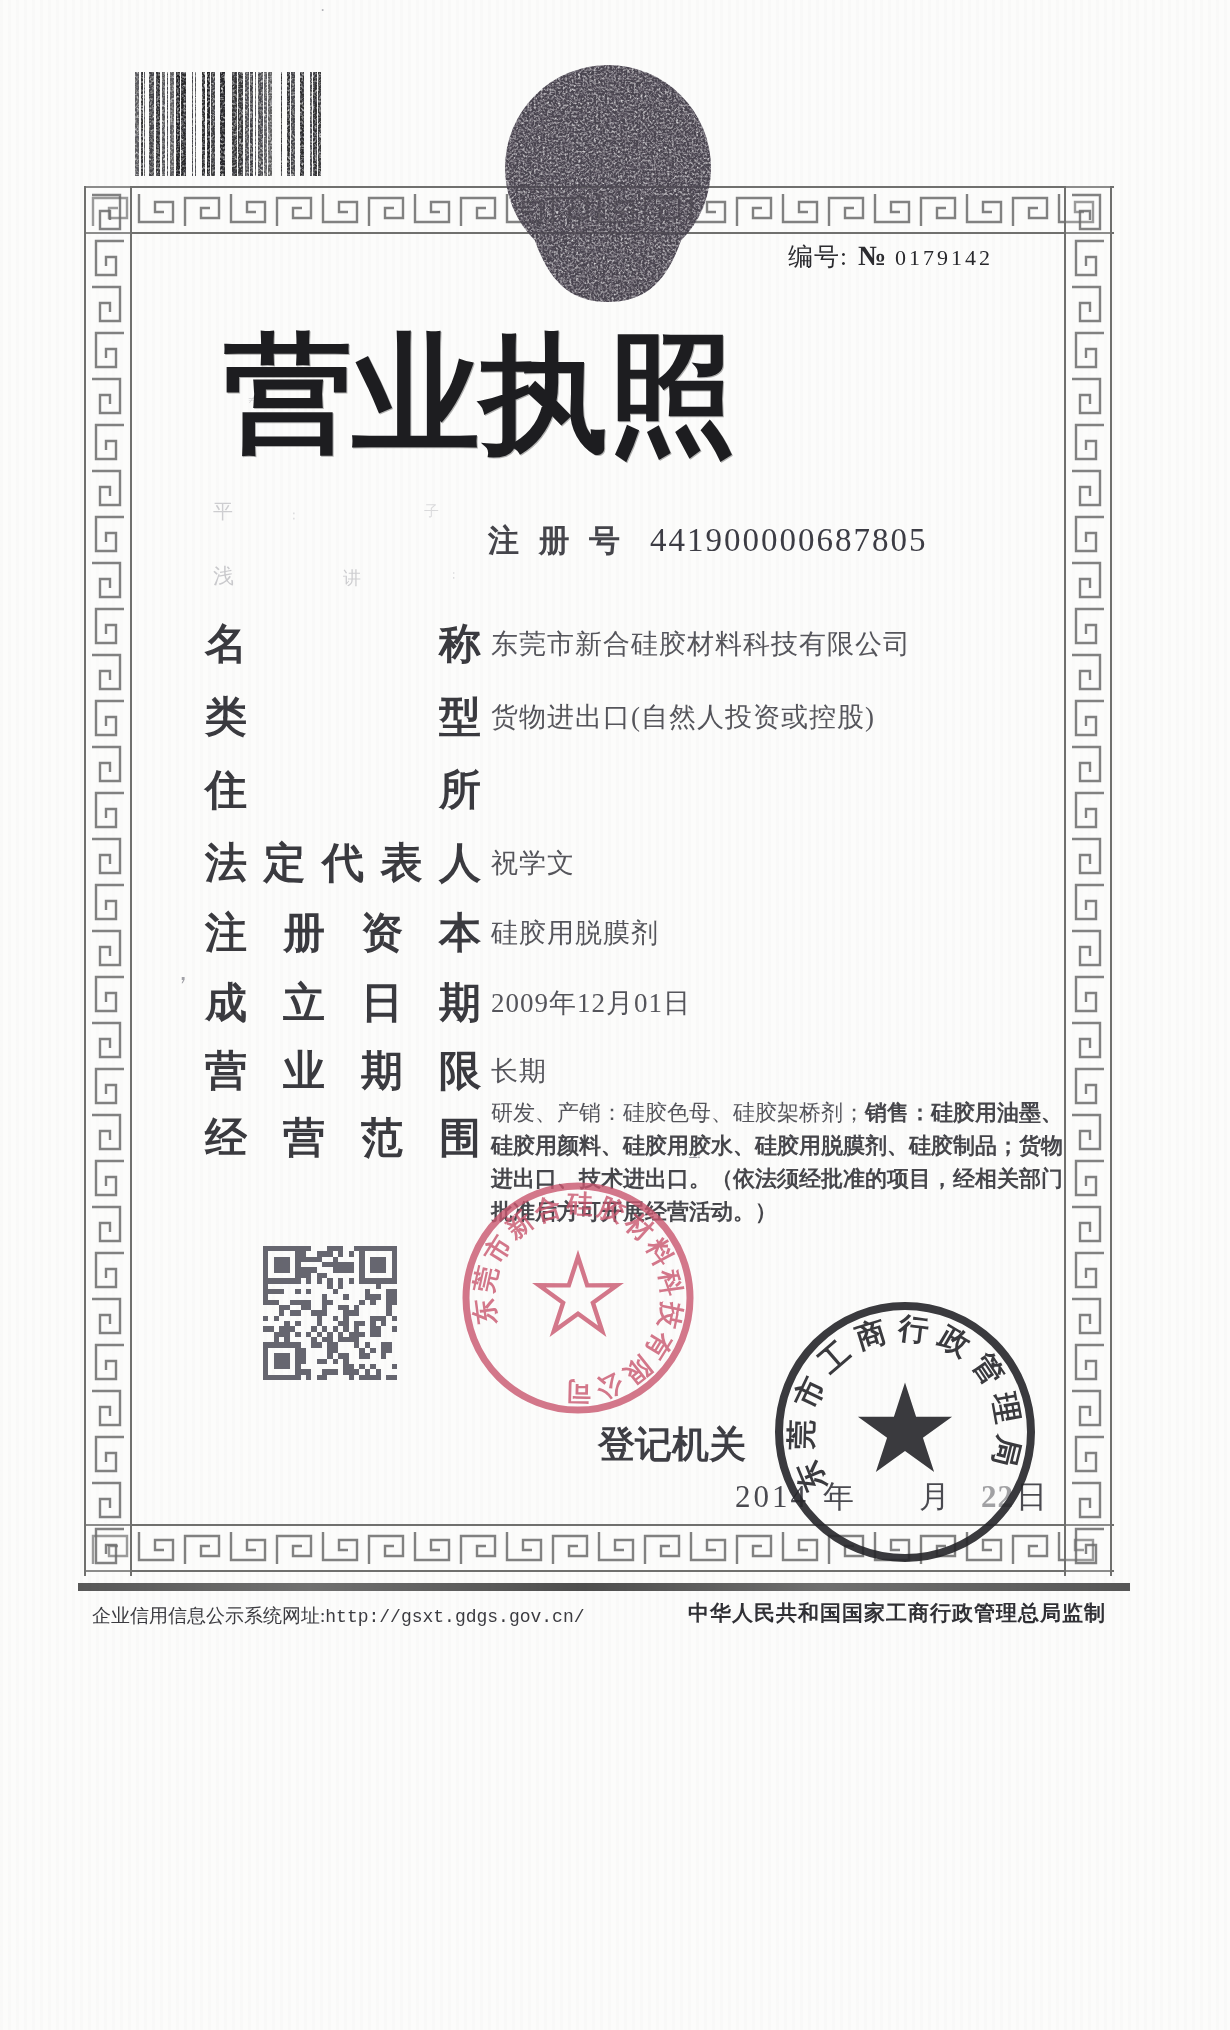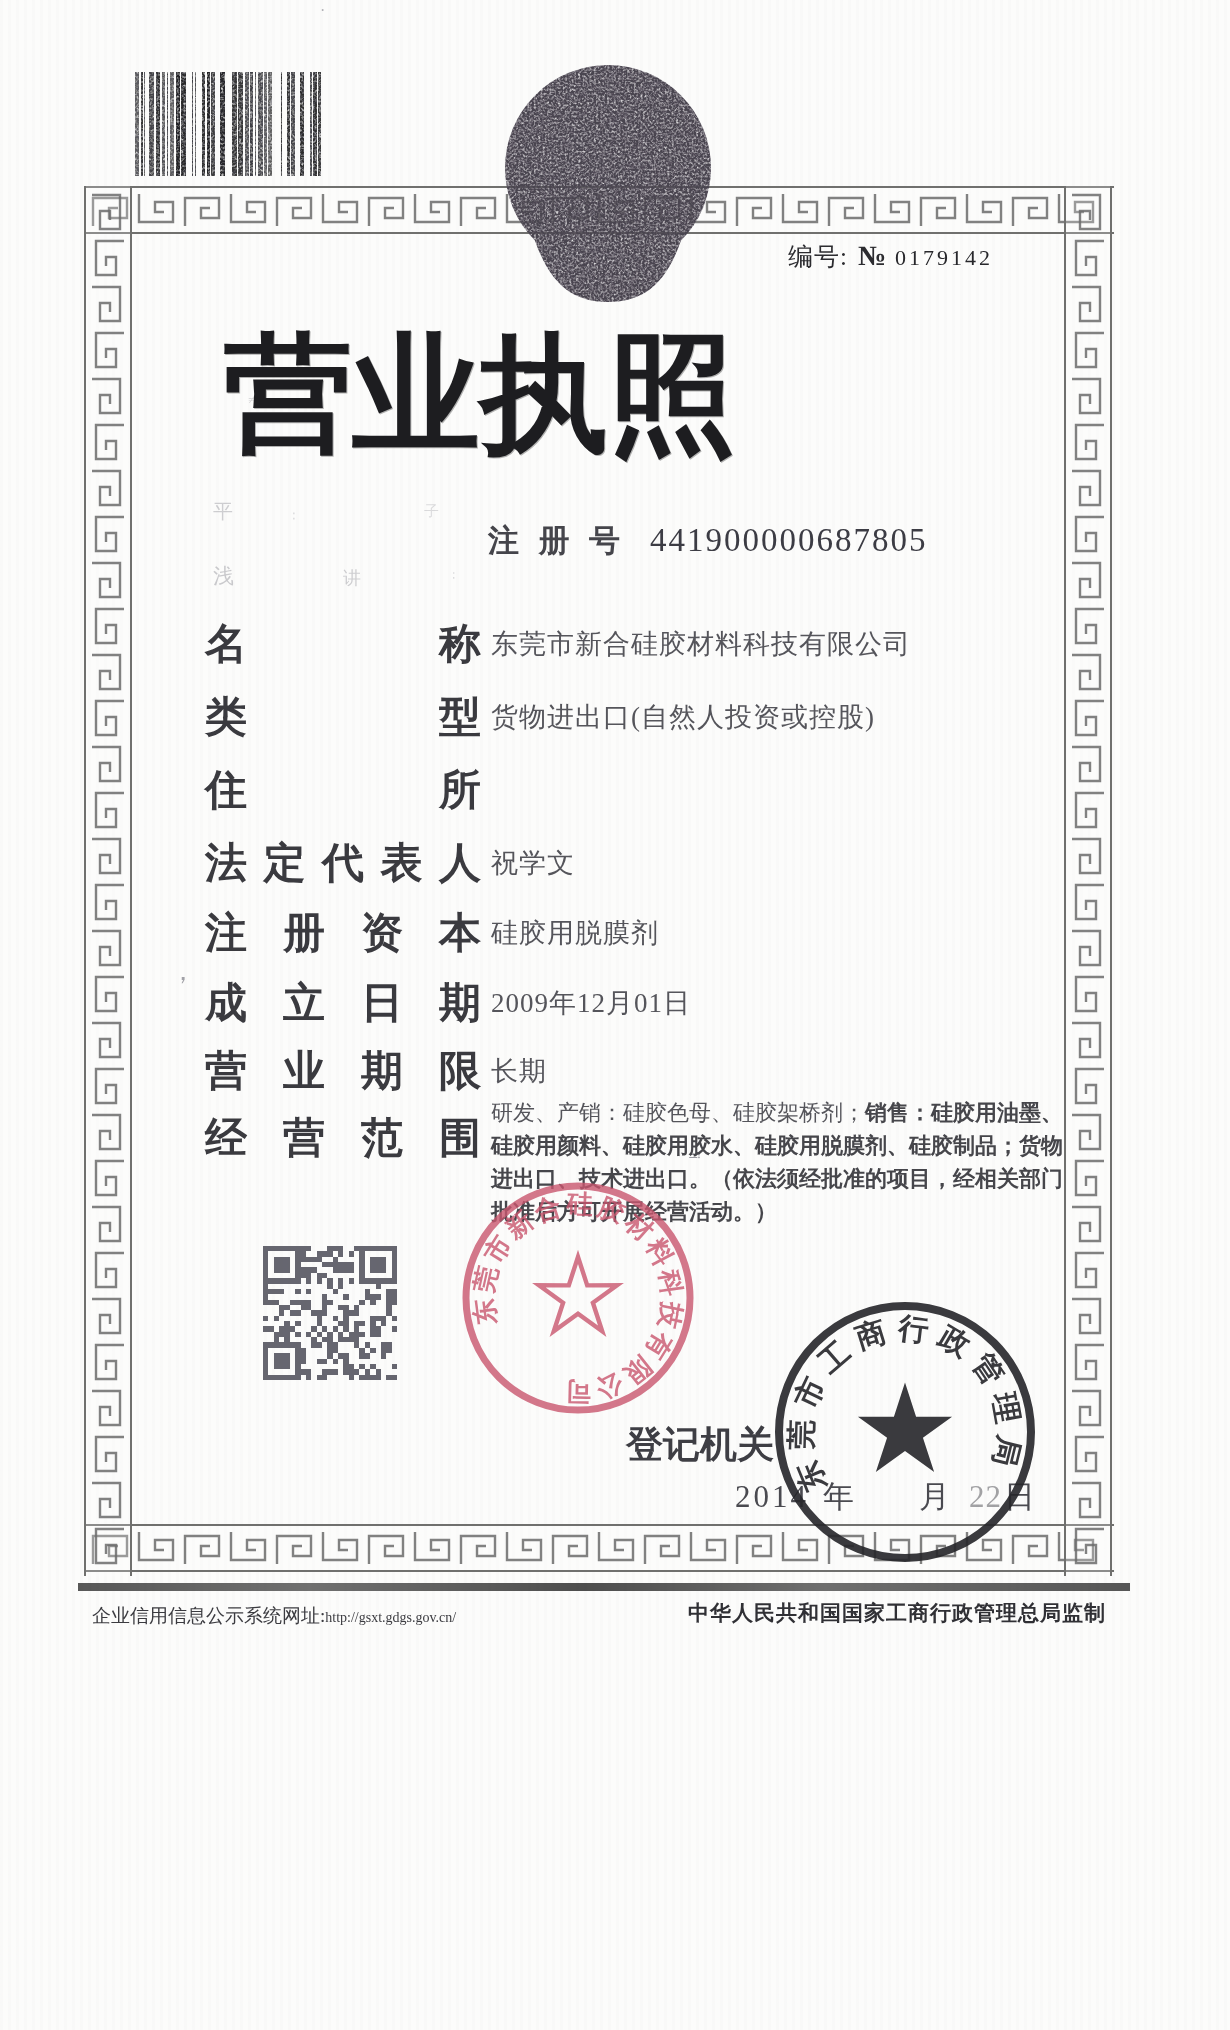--- a/index.html
+++ b/index.html
@@ -37,33 +37,33 @@
   #frow7{align-items:flex-start;}
   #frow7 .flabel{margin-top:18px;}
   #frow7 .fvalue{width:578px;white-space:normal;font-size:22px;line-height:33px;letter-spacing:0;}
   #frow7 .fvalue .bold{font-weight:700;color:#46464b;}
   
   #qr{left:263px;top:1246px;width:134px;height:134px;z-index:3;}
   
   #companySeal{left:448px;top:1168px;width:260px;height:260px;z-index:6;opacity:0.8;}
   #authoritySeal{left:763px;top:1290px;width:284px;height:284px;z-index:6;opacity:0.9;}
   
-  #registry{left:626px;top:1420px;width:212px;display:flex;justify-content:space-between;z-index:4;text-align:center;}
+  #registry{left:598px;top:1420px;width:212px;display:flex;justify-content:space-between;z-index:4;text-align:center;}
   #registry span{font-size:37px;font-weight:600;color:#3e3e44;}
   #dateline{left:735px;top:1476px;z-index:4;font-size:31px;color:#4a4a50;letter-spacing:1px;white-space:nowrap;}
   #dateline .y{letter-spacing:3px;}
   #dateline .u1{margin-left:14px;}
   #dateline .u2{margin-left:64px;}
-  #dateline .dd{margin-left:18px;opacity:0.5;}
+  #dateline .dd{margin-left:30px;opacity:0.5;font-weight:bold;}
   #dateline .u3{margin-left:2px;}
   
   #streak{left:78px;top:1583px;width:1052px;height:8px;z-index:2;opacity:0.85;filter:blur(0.6px);
     background:linear-gradient(90deg,#3c3c3c,#585858 22%,#303030 48%,#565656 71%,#3a3a3a);}
   #footL{left:92px;top:1603px;z-index:3;font-size:19px;color:#3b3b40;}
-  #footL .url{font-family:Liberation Serif, serif;font-size:14px;letter-spacing:0;}
+  #footL .url{font-family:Liberation Mono, monospace;font-size:18px;letter-spacing:0;}
   #footR{left:688px;top:1599px;z-index:3;font-size:21px;color:#303035;letter-spacing:1px;font-weight:600;}
   .artifact{position:absolute;z-index:2;color:#5a5a66;filter:blur(0.4px);pointer-events:none;}
   #defsbox{position:absolute;width:0;height:0;overflow:hidden;}
 </style>
 </head>
 <body>
 
 <div class="page" id="page">
 
   <svg id="defsbox" aria-hidden="true">

